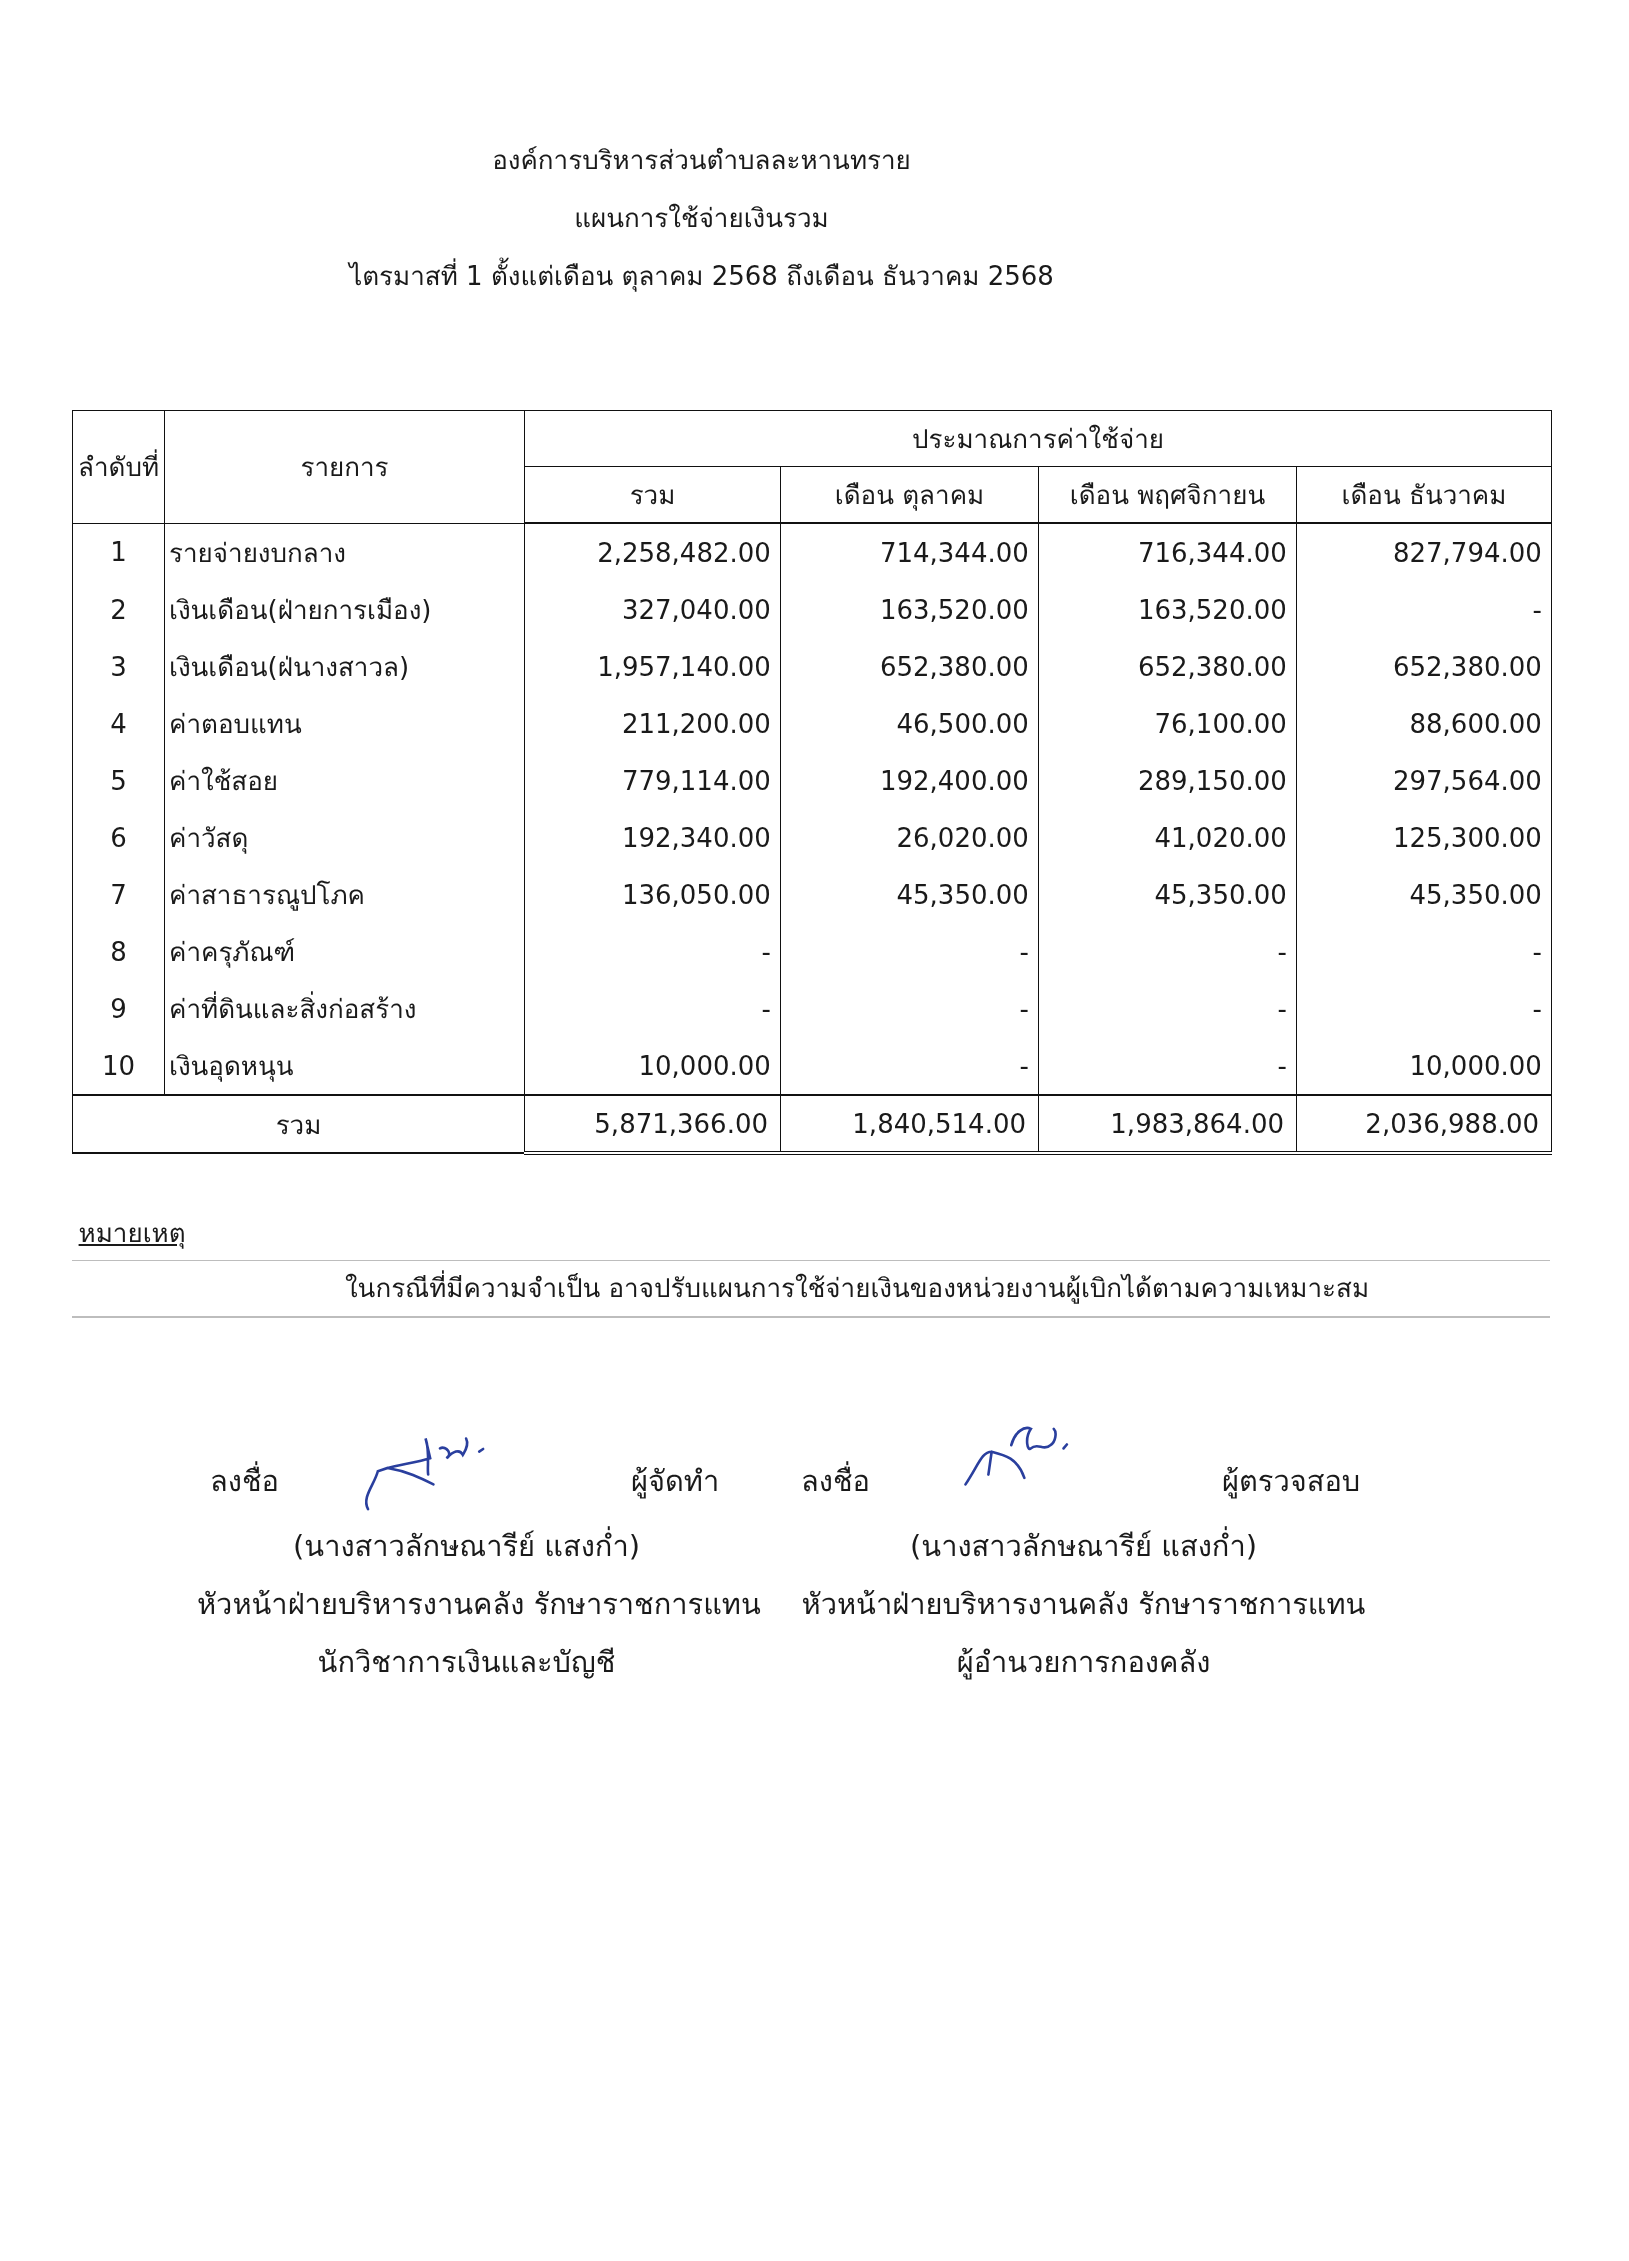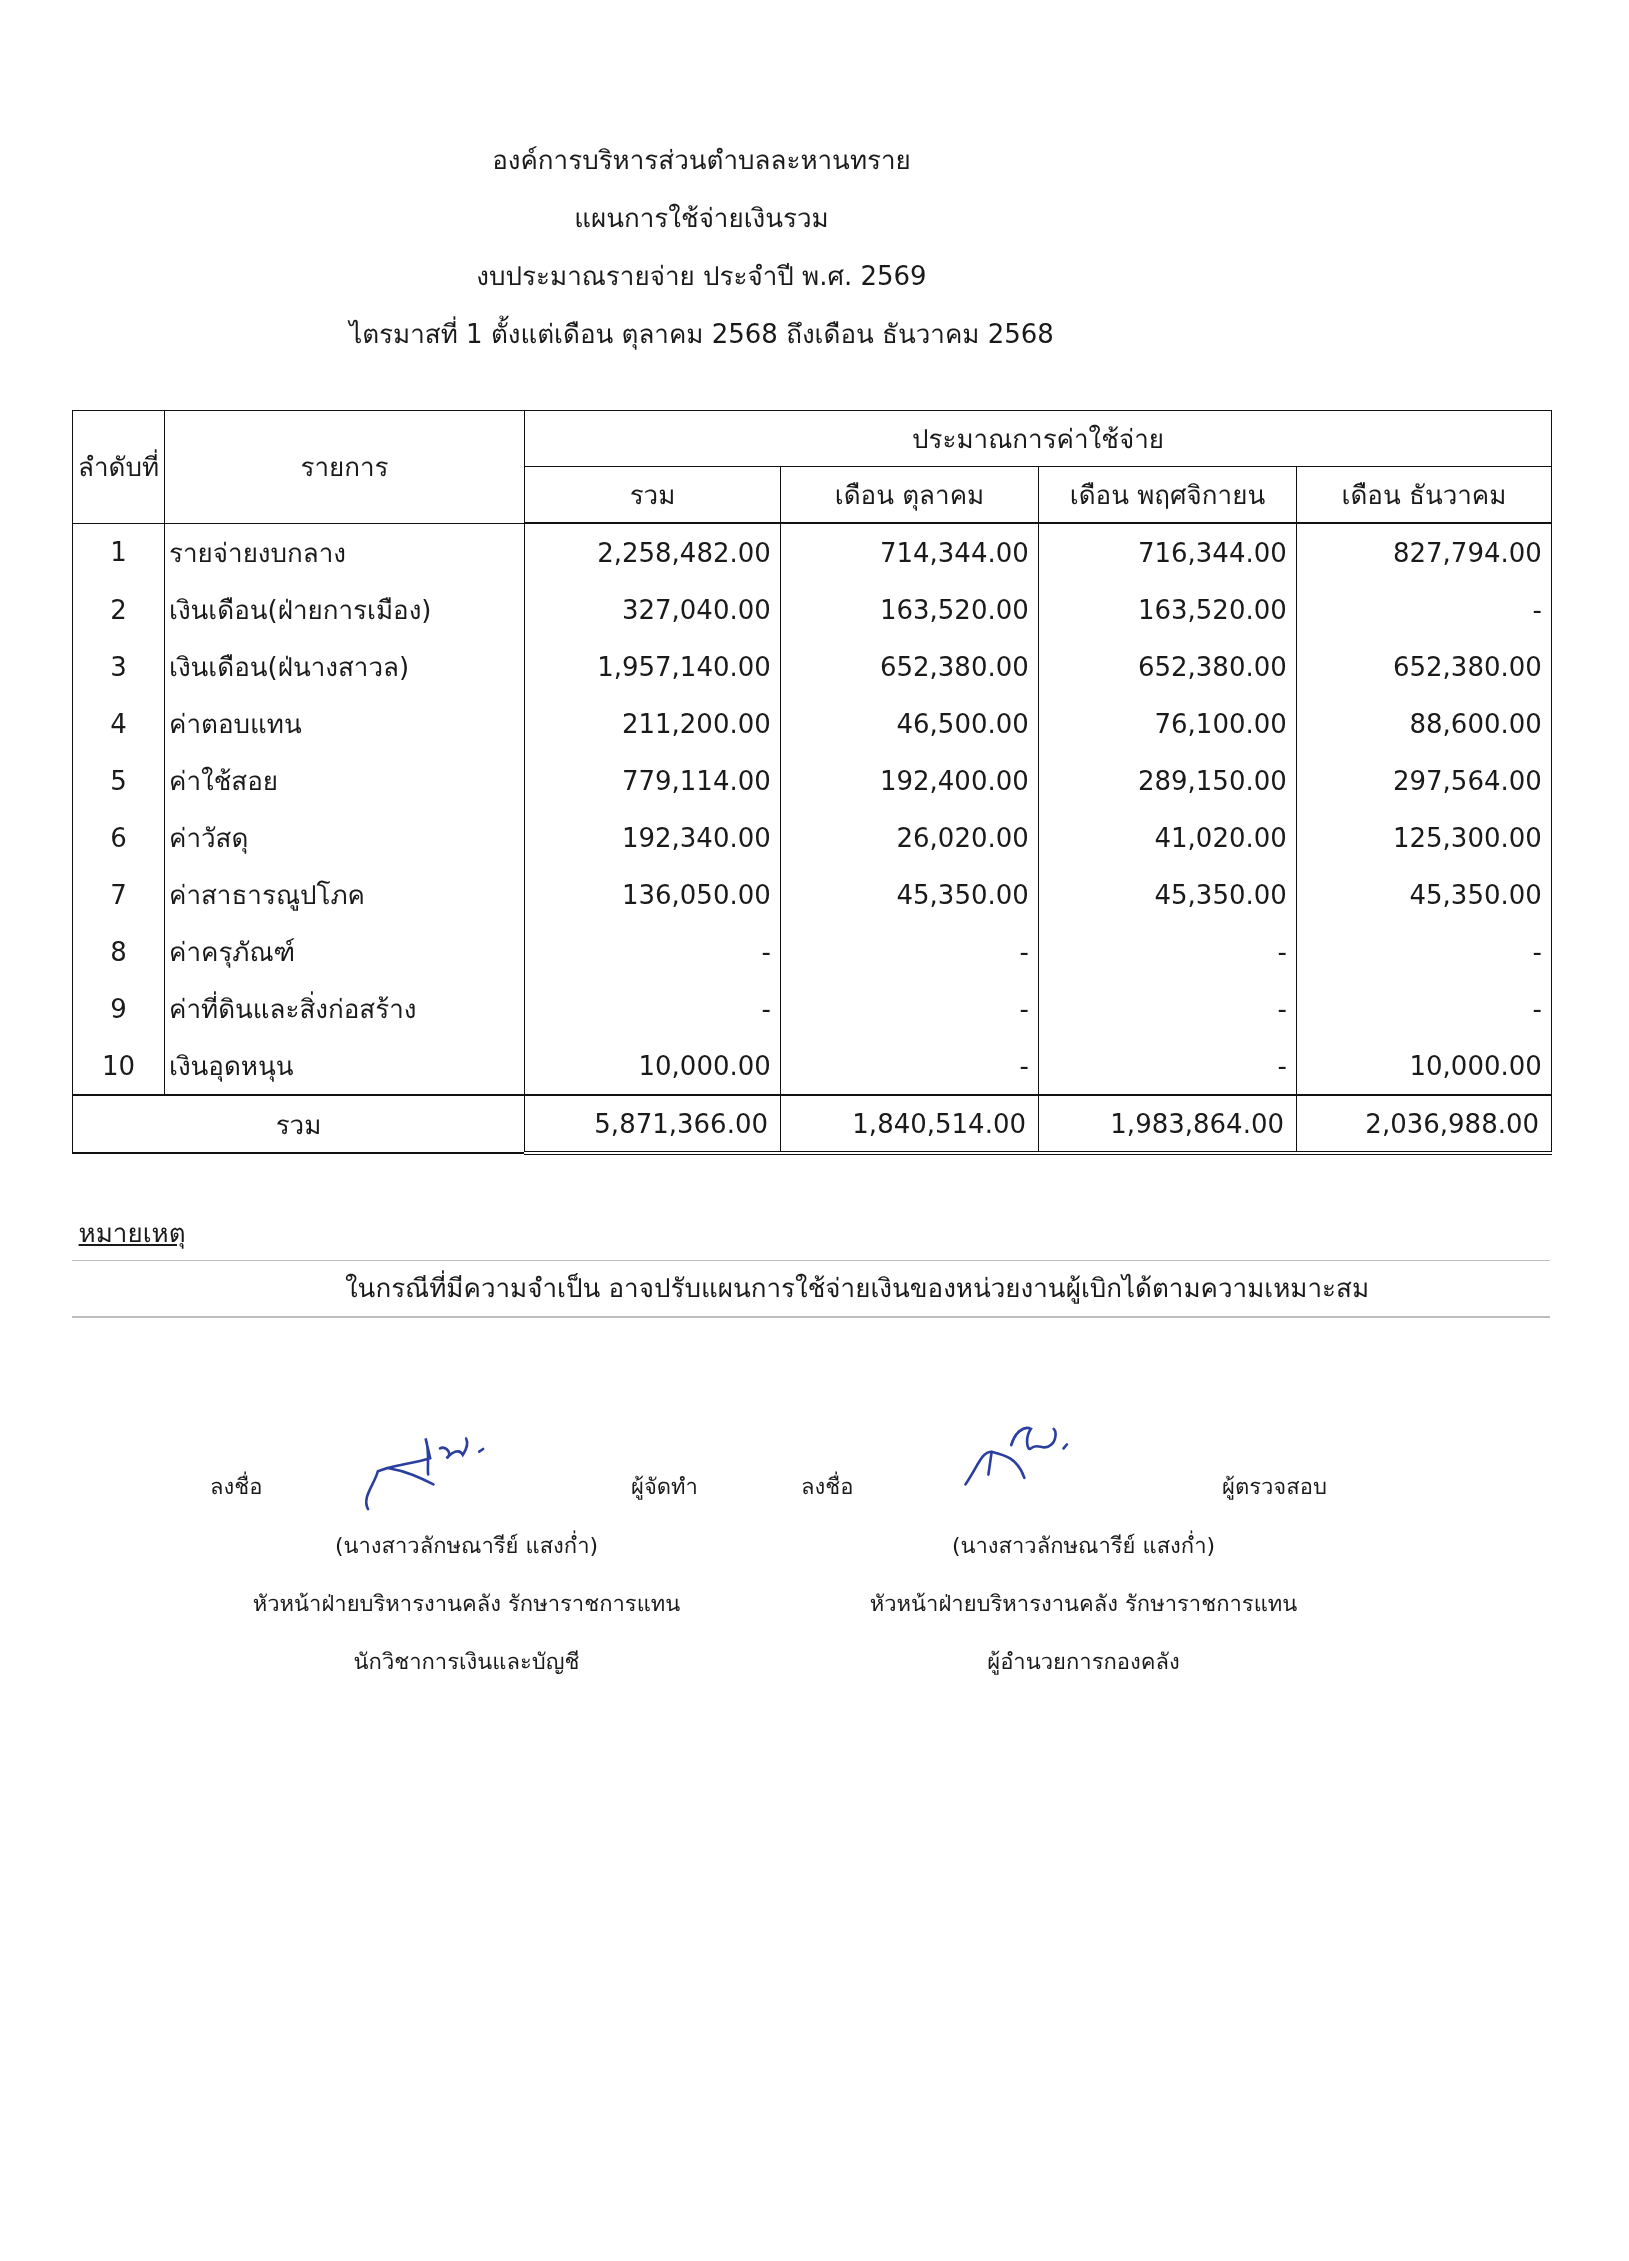--- a/index.html
+++ b/index.html
@@ -29,36 +29,35 @@
   table.budget tfoot td { border-top: 2.6px solid #111; border-bottom: 2.6px solid #111; height: 55px; }
   table.budget tfoot td.total-label { text-align: center; }
   table.budget tfoot td.num { border-bottom: 4px double #111; }
   .h-group { font-size: 26px; }
 
   .notes { position: absolute; left: 72px; top: 1207px; width: 1478px; }
   .notes .title { font-size: 26px; text-decoration: underline; line-height: 53px; padding-left: 6.6px; }
   .notes .rule { height: 0; border-top: 1.3px solid #bdbdbd; }
   .notes .text { font-size: 26px; line-height: 55px; padding-left: 92px; white-space: nowrap; text-align: center; }
 
-  .sig { position: absolute; top: 1432px; font-size: 22px; }
+  .sig { position: absolute; top: 1432px; font-size: 29px; }
   .sig .row1 { position: relative; height: 85px; }
   .sig .sign-label { position: absolute; bottom: 13px; }
   .sig .role { position: absolute; bottom: 13px; }
   .sig .centered { text-align: center; line-height: 58px; white-space: nowrap; }
   .sig svg { position: absolute; }
   .sig-left { left: 197px; width: 539px; }
   .sig-right { left: 788px; width: 591px; }
 </style>
 </head>
 <body>
 
 <div class="header">
   <div class="line">องค์การบริหารส่วนตำบลละหานทราย</div>
   <div class="line">แผนการใช้จ่ายเงินรวม</div>
-  <div class="line">งบประมาณรายจ่าย  ประจำปี พ.ศ. 2569</div>
   <div class="line">ไตรมาสที่ 1  ตั้งแต่เดือน ตุลาคม 2568 ถึงเดือน ธันวาคม 2568</div>
 </div>
 
 <table class="budget">
   <colgroup>
     <col style="width:92px">
       <col style="width:360px">
       <col style="width:256px">
       <col style="width:258px">
       <col style="width:258px">

